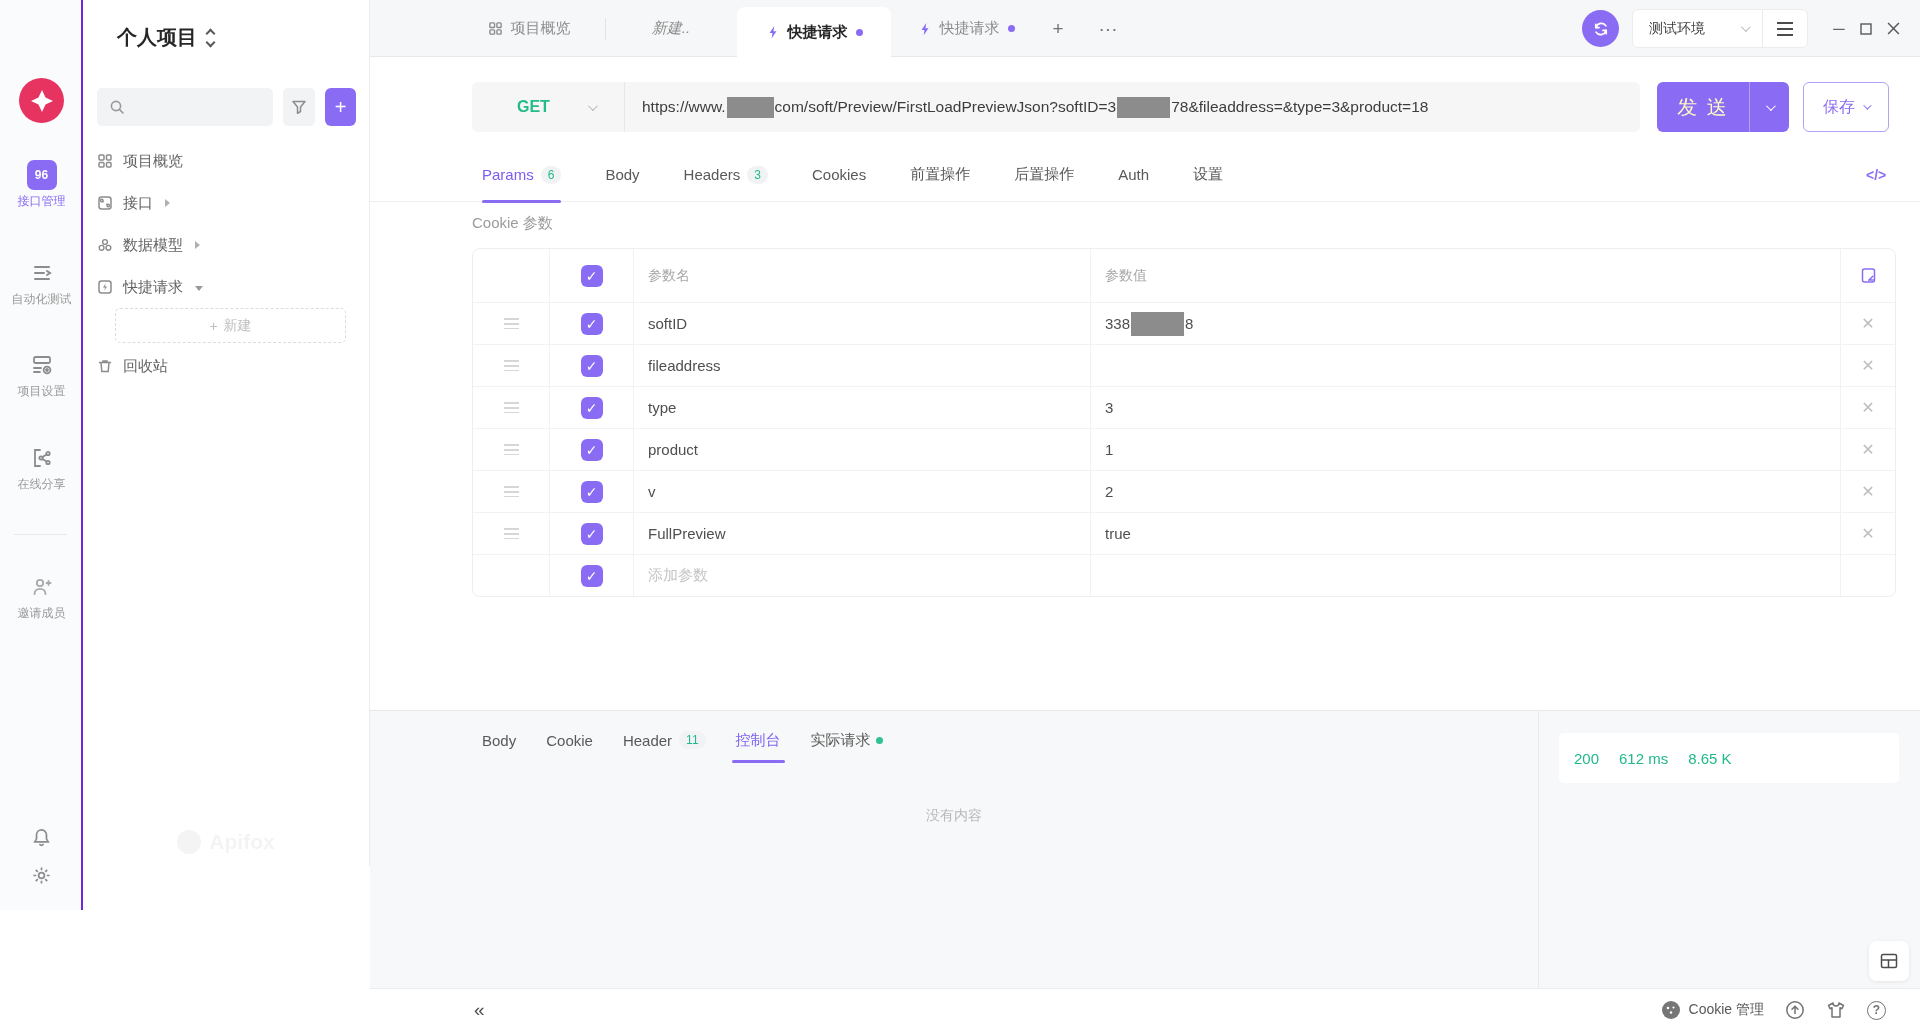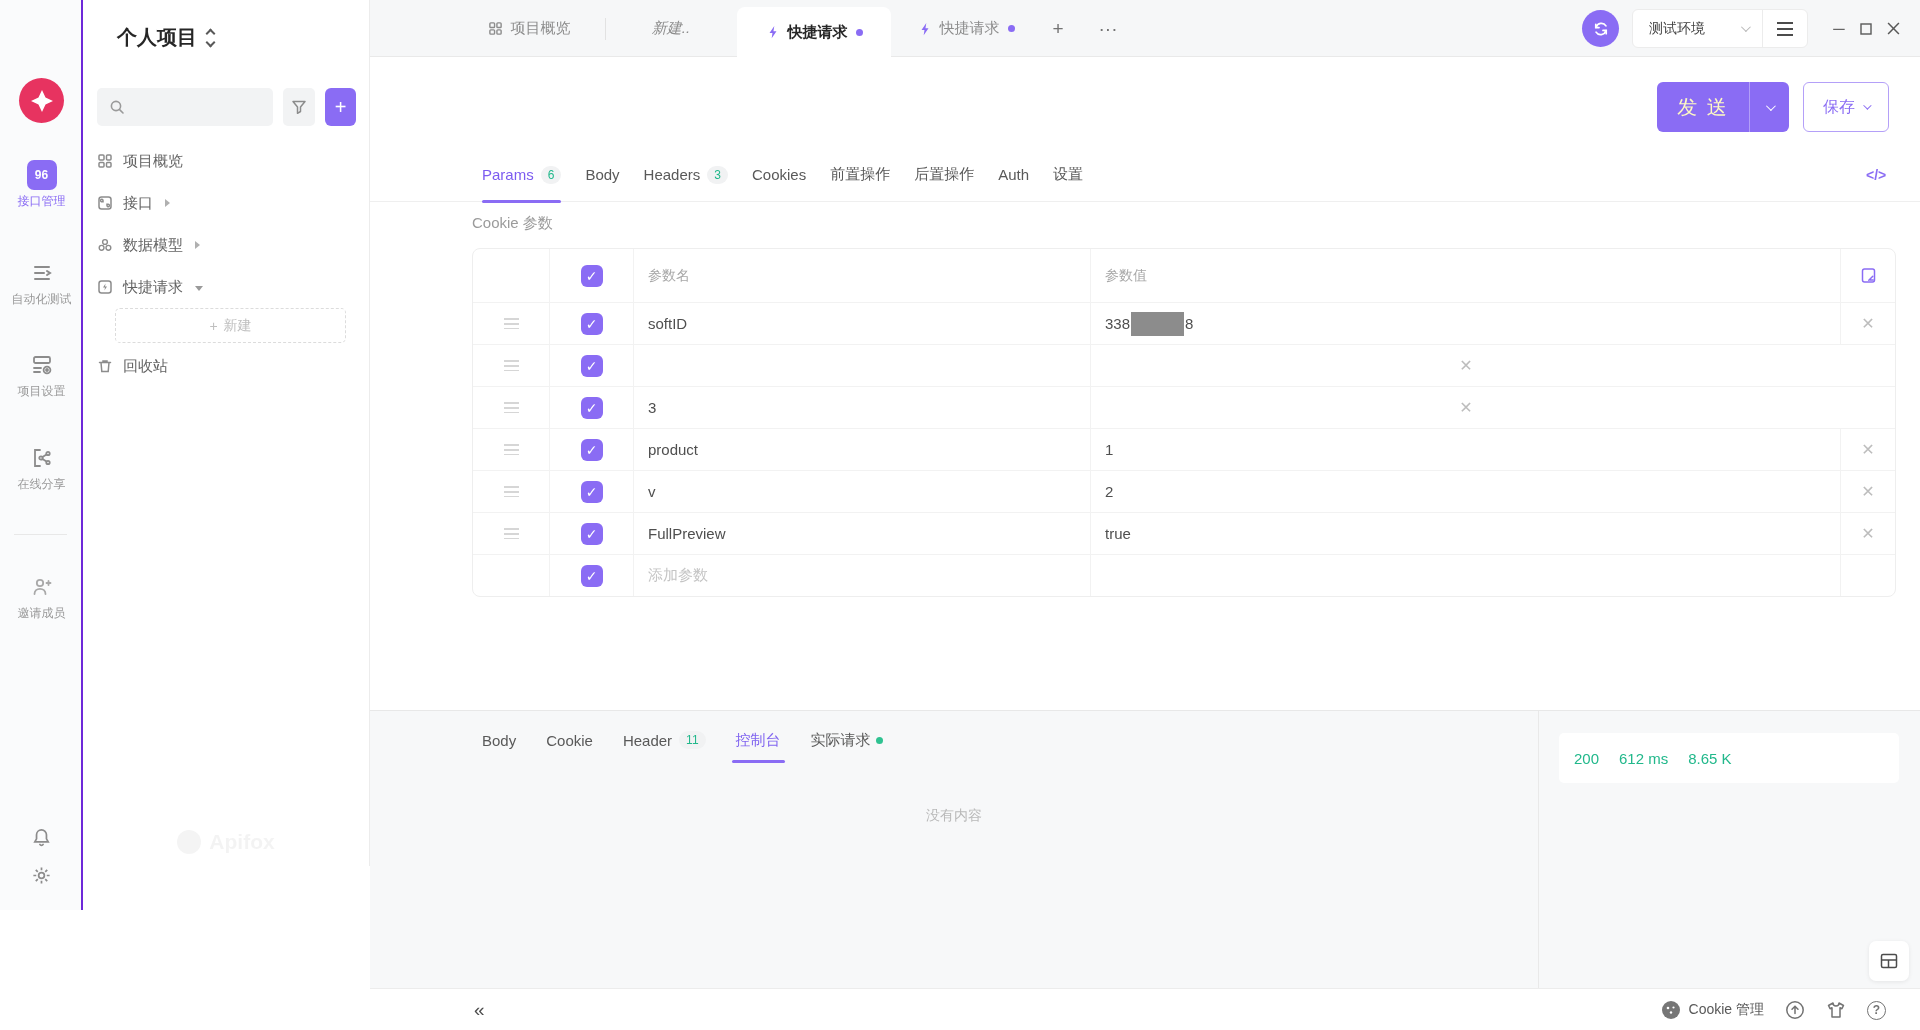--- a/index.html
+++ b/index.html
@@ -101,21 +101,21 @@
     align-items:center; justify-content:center; }
   .send-arrow .chev { border-color:#fff; }
   .save-btn { position:absolute; left:1433px; top:25px; width:86px; height:50px; background:#fff;
     border:1px solid #b4a0f8; border-radius:6px; display:flex; align-items:center;
     justify-content:center; gap:8px; color:#8a6cf4; font-size:16px; cursor:pointer; }
   .save-btn .chev { border-color:#8a6cf4; width:6px; height:6px; }
 
   
   .paramsrow { position:absolute; left:0; top:147px; width:1550px; height:55px;
     border-bottom:1px solid #efefef; }
-  .ptabs { position:absolute; left:112px; top:0; height:55px; display:flex; gap:24px; }
+  .ptabs { position:absolute; left:112px; top:0; height:55px; display:flex; gap:44px; }
   .ptab { position:relative; height:55px; display:flex; align-items:center; gap:7px;
     font-size:15px; color:#595959; cursor:pointer; }
   .ptab.active { color:#7c5bf0; }
   .ptab.active .punder { position:absolute; left:0; right:0; bottom:-1px; height:3px;
     background:#8a6cf4; border-radius:2px; }
   .pill { background:#f1f2f3; color:#21b88b; font-size:12px; border-radius:10px;
     padding:2px 7px; line-height:14px; }
   .code-icon { position:absolute; left:1496px; top:0; height:55px; display:flex;
     align-items:center; color:#8a6cf4; font-weight:700; font-size:14px; cursor:pointer; }
 
@@ -401,20 +401,34 @@
         </svg>
     </div>
     <div class="winctl" style="left:1509px;">
       <svg width="13" height="13" viewBox="0 0 12 12" stroke="#595959" stroke-width="1.4">
           <path d="M1 1l10 10M11 1L1 11"></path>
         </svg>
     </div>
   </div>
 
   <div class="reqrow">
+    <div class="urlbar">
+      <div class="method">
+        <span class="method-label">GET</span>
+        <span class="chev"></span>
+      </div>
+      <div class="url-sep"></div>
+      <div class="url-text">
+        <span>https://www.</span>
+          <span class="redact" style="width:47px;"></span>
+          <span>com/soft/Preview/FirstLoadPreviewJson?softID=3</span>
+          <span class="redact" style="width:53px;"></span>
+          <span>78&amp;fileaddress=&amp;type=3&amp;product=18</span>
+      </div>
+    </div>
     <div class="send-btn">
       <span class="send-main">发 送</span>
       <span class="send-arrow">
         <span class="chev"></span>
       </span>
     </div>
     <div class="save-btn">
       <span>保存</span>
       <span class="chev"></span>
     </div>
@@ -493,33 +507,39 @@
     </div>
 
     <div class="trow data">
       <div class="cell c-center">
           <span class="drag"></span>
         </div>
       <div class="cell c-center">
           <span class="checkbox">✓</span>
         </div>
       <div class="cell">
+          <span>fileaddress</span>
+        </div>
+      <div class="cell">
           <span></span>
         </div>
       <div class="cell c-center">
           <span class="xdel">✕</span>
         </div>
     </div>
 
     <div class="trow data">
       <div class="cell c-center">
           <span class="drag"></span>
         </div>
       <div class="cell c-center">
           <span class="checkbox">✓</span>
+        </div>
+      <div class="cell">
+          <span>type</span>
         </div>
       <div class="cell">
           <span>3</span>
         </div>
       <div class="cell c-center">
           <span class="xdel">✕</span>
         </div>
     </div>
 
     <div class="trow data">

